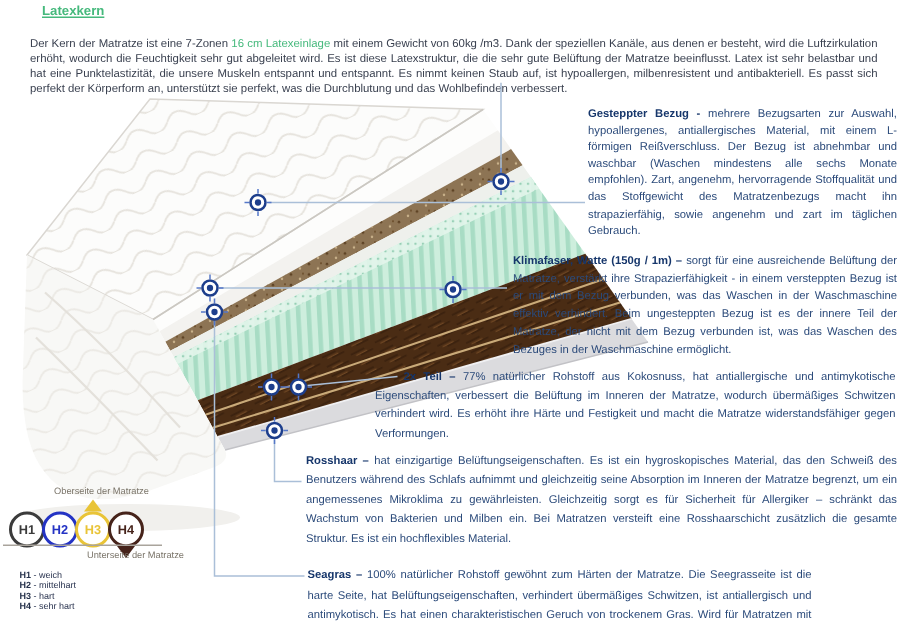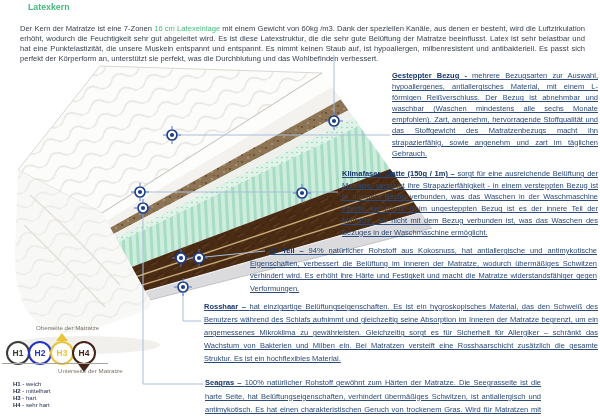--- a/index.html
+++ b/index.html
@@ -1,24 +1,24 @@
 <!DOCTYPE html>
 <html><head>
 <meta charset="utf-8">
 <style>
   html,body{margin:0;padding:0;background:#fff;}
   #stage{position:relative;width:600px;height:420px;background:#fff;overflow:hidden;
          font-family:"Liberation Sans",sans-serif;-webkit-font-smoothing:antialiased;}
   
   .intro{position:absolute;left:8px;top:2px;width:589px;}
-  .intro h1{margin:0 0 1px 20px;font-size:8.8px;font-weight:bold;color:#45b97c;}
+  .intro h1{margin:0 0 1px 20px;font-size:8.8px;font-weight:bold;color:#45b97c;text-decoration:underline;}
   .intro p{margin:12px;font-size:7.6px;line-height:9.9px;text-align:justify;color:#3a4150;}
   .hl{color:#45b97c;}
   
-  .blk{position:absolute;font-size:7.5px;text-align:justify;color:#2b4a7a;text-decoration:underline;}
+  .blk{position:absolute;font-size:7.5px;text-align:justify;color:#2b4a7a;}
   .blk b{color:#16366b;font-weight:bold;}
   .blk-bezug{left:392px;top:70px;width:206px;line-height:11.1px;}
   .blk-klima{left:342px;top:168px;width:256px;line-height:11.7px;}
   .blk-kokos{left:250px;top:245px;width:347px;line-height:12.6px;text-indent:19px;}
   .blk-ross{left:204px;top:300px;width:394px;line-height:13px;}
   .blk-sea{left:205px;top:376px;width:336px;line-height:13.7px;}
   
   .hw-label{position:absolute;font-size:6.2px;color:#7b756a;white-space:nowrap;}
   .hcirc{position:absolute;top:341px;width:20px;height:20px;border:2.2px solid #333;
          border-radius:50%;background:#fff;text-align:center;line-height:20px;
@@ -140,21 +140,21 @@
       <path d="M-9,0 h3 M6,0 h3 M0,-9 v3 M0,6 v3" stroke="#5577c8" stroke-width="1"></path>
       <circle r="5" fill="#fff" stroke="#1d3e8c" stroke-width="1.7"></circle>
         <circle r="2.1" fill="#1d3e8c"></circle>
     </g>
   </svg>
 
   <div class="blk blk-bezug"><b>Gesteppter Bezug</b><b> - </b><span>mehrere Bezugsarten zur Auswahl, hypoallergenes, antiallergisches Material, mit einem L-förmigen Reißverschluss. Der Bezug ist abnehmbar und waschbar (Waschen mindestens alle sechs Monate empfohlen). Zart, angenehm, hervorragende Stoffqualität und das Stoffgewicht des Matratzenbezugs macht ihn strapazierfähig, sowie angenehm und zart im täglichen Gebrauch.</span></div>
 
   <div class="blk blk-klima"><b>Klimafaser, Watte (150g / 1m)</b><b> – </b><span>sorgt für eine ausreichende Belüftung der Matratze, verstärkt ihre Strapazierfähigkeit - in einem versteppten Bezug ist er mit dem Bezug verbunden, was das Waschen in der Waschmaschine effektiv verhindert. Beim ungesteppten Bezug ist es der innere Teil der Matratze, der nicht mit dem Bezug verbunden ist, was das Waschen des Bezuges in der Waschmaschine ermöglicht.</span></div>
 
-  <div class="blk blk-kokos"><b>2x Teil</b><b> – </b><span>94% natürlicher Rohstoff aus Kokosnuss, hat antiallergische und antimykotische Eigenschaften, verbessert die Belüftung im Inneren der Matratze, wodurch übermäßiges Schwitzen verhindert wird. Es erhöht ihre Härte und Festigkeit und macht die Matratze widerstandsfähiger gegen Verformungen.</span></div>
+  <div class="blk blk-kokos"><b>2x Teil</b><b> – </b><span>77% natürlicher Rohstoff aus Kokosnuss, hat antiallergische und antimykotische Eigenschaften, verbessert die Belüftung im Inneren der Matratze, wodurch übermäßiges Schwitzen verhindert wird. Es erhöht ihre Härte und Festigkeit und macht die Matratze widerstandsfähiger gegen Verformungen.</span></div>
 
   <div class="blk blk-ross"><b>Rosshaar</b><b> – </b><span>hat einzigartige Belüftungseigenschaften. Es ist ein hygroskopisches Material, das den Schweiß des Benutzers während des Schlafs aufnimmt und gleichzeitig seine Absorption im Inneren der Matratze begrenzt, um ein angemessenes Mikroklima zu gewährleisten. Gleichzeitig sorgt es für Sicherheit für Allergiker – schränkt das Wachstum von Bakterien und Milben ein. Bei Matratzen versteift eine Rosshaarschicht zusätzlich die gesamte Struktur. Es ist ein hochflexibles Material.</span></div>
 
   <div class="blk blk-sea"><b>Seagras</b><b> – </b><span>100% natürlicher Rohstoff gewöhnt zum Härten der Matratze. Die Seegrasseite ist die harte Seite, hat Belüftungseigenschaften, verhindert übermäßiges Schwitzen, ist antiallergisch und antimykotisch. Es hat einen charakteristischen Geruch von trockenem Gras. Wird für Matratzen mit Aromatherapie verwendet - es wirkt sich positiv auf</span></div>
 
   <div class="hw-label" style="left:36px;top:324px;">Oberseite der Matratze</div>
   <div class="tri-up" style="border-bottom-color: rgb(233, 196, 55);"></div>
 
   <div class="hcirc" style="left: 6px; border-color: rgb(59, 59, 59); color: rgb(59, 59, 59);">H1</div>
   <div class="hcirc" style="left: 28px; border-color: rgb(36, 51, 196); color: rgb(36, 51, 196);">H2</div>

